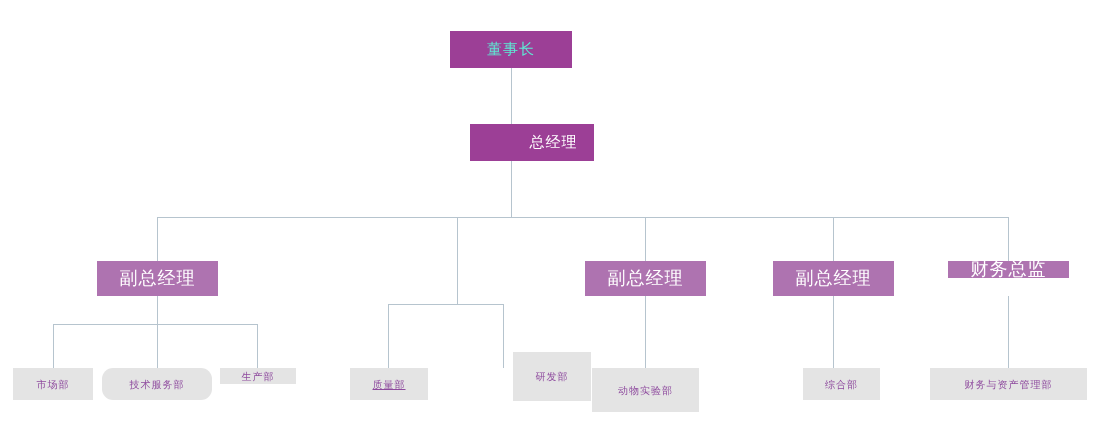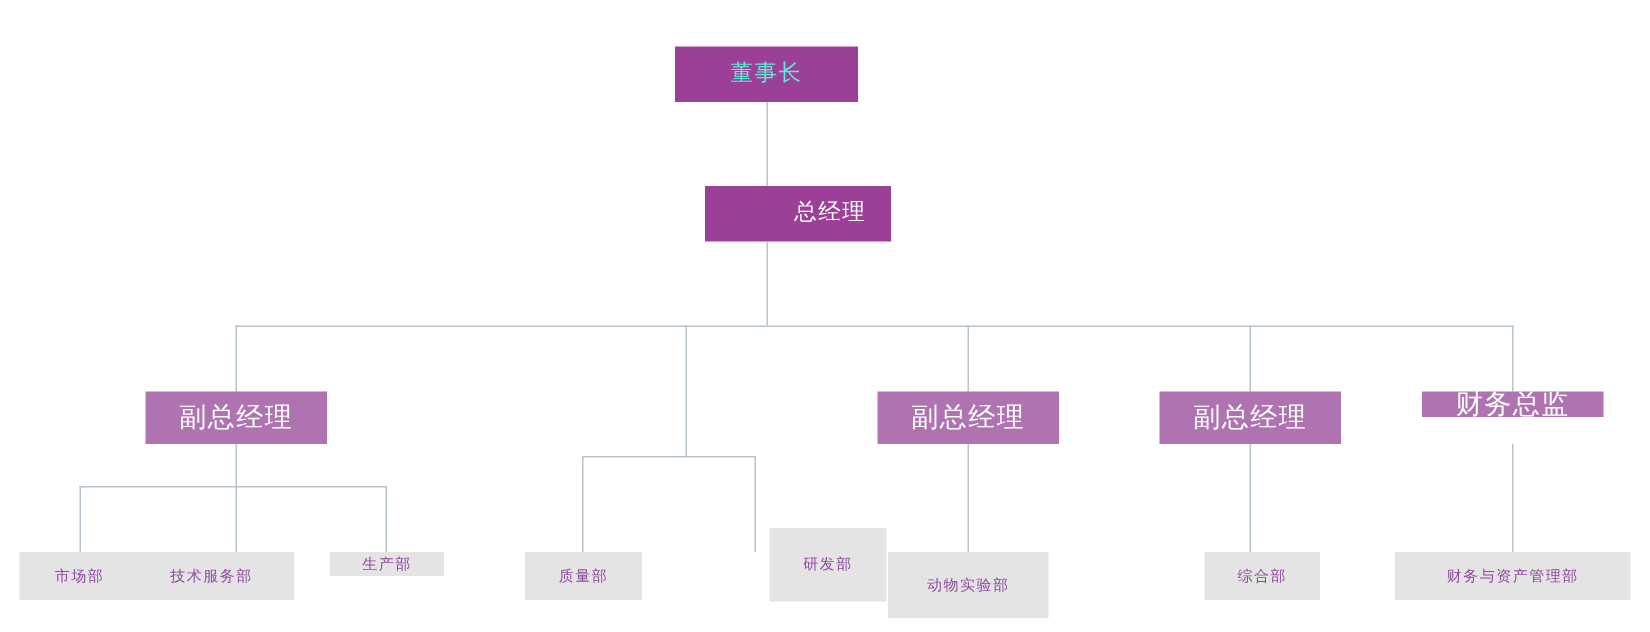--- a/index.html
+++ b/index.html
@@ -97,25 +97,25 @@
   <div class="conn conn-h" style="left:388px; top:304px; width:116px;"></div>
   <div class="conn conn-v" style="left:388px; top:304px; height:64px;"></div>
   <div class="conn conn-v" style="left:503px; top:304px; height:64px;"></div>
 
   <div class="conn conn-v" style="left:645px; top:296px; height:72px;"></div>
   <div class="conn conn-v" style="left:833px; top:296px; height:72px;"></div>
   <div class="conn conn-v" style="left:1008px; top:296px; height:72px;"></div>
 
   <div class="node node-l4" style="left:13px; top:368px; width:80px; height:32px;">市场部</div>
 
-  <div class="node node-l4" style="left:86px; top:368px; width:110px; height:32px;">技术服务部</div>
+  <div class="node node-l4" style="left:102px; top:368px; width:110px; height:32px;border-radius:11px;">技术服务部</div>
 
   <div class="node node-l4" style="left:220px; top:368px; width:76px; height:16px;">生产部</div>
 
-  <div class="node node-l4" style="left:350px; top:368px; width:78px; height:32px;">质量部</div>
+  <div class="node node-l4" style="left:350px; top:368px; width:78px; height:32px;text-decoration:underline;">质量部</div>
 
   <div class="node node-l4" style="left:465px; top:352px; width:78px; height:49px;margin-left:48px;">研发部</div>
 
   <div class="node node-l4" style="left:592px; top:368px; width:107px; height:44px;">动物实验部</div>
 
   <div class="node node-l4" style="left:930px; top:368px; width:157px; height:32px;">财务与资产管理部</div>
 
   <div class="node node-l4" style="left:803px; top:368px; width:77px; height:32px;">综合部</div>
 
 </div>

